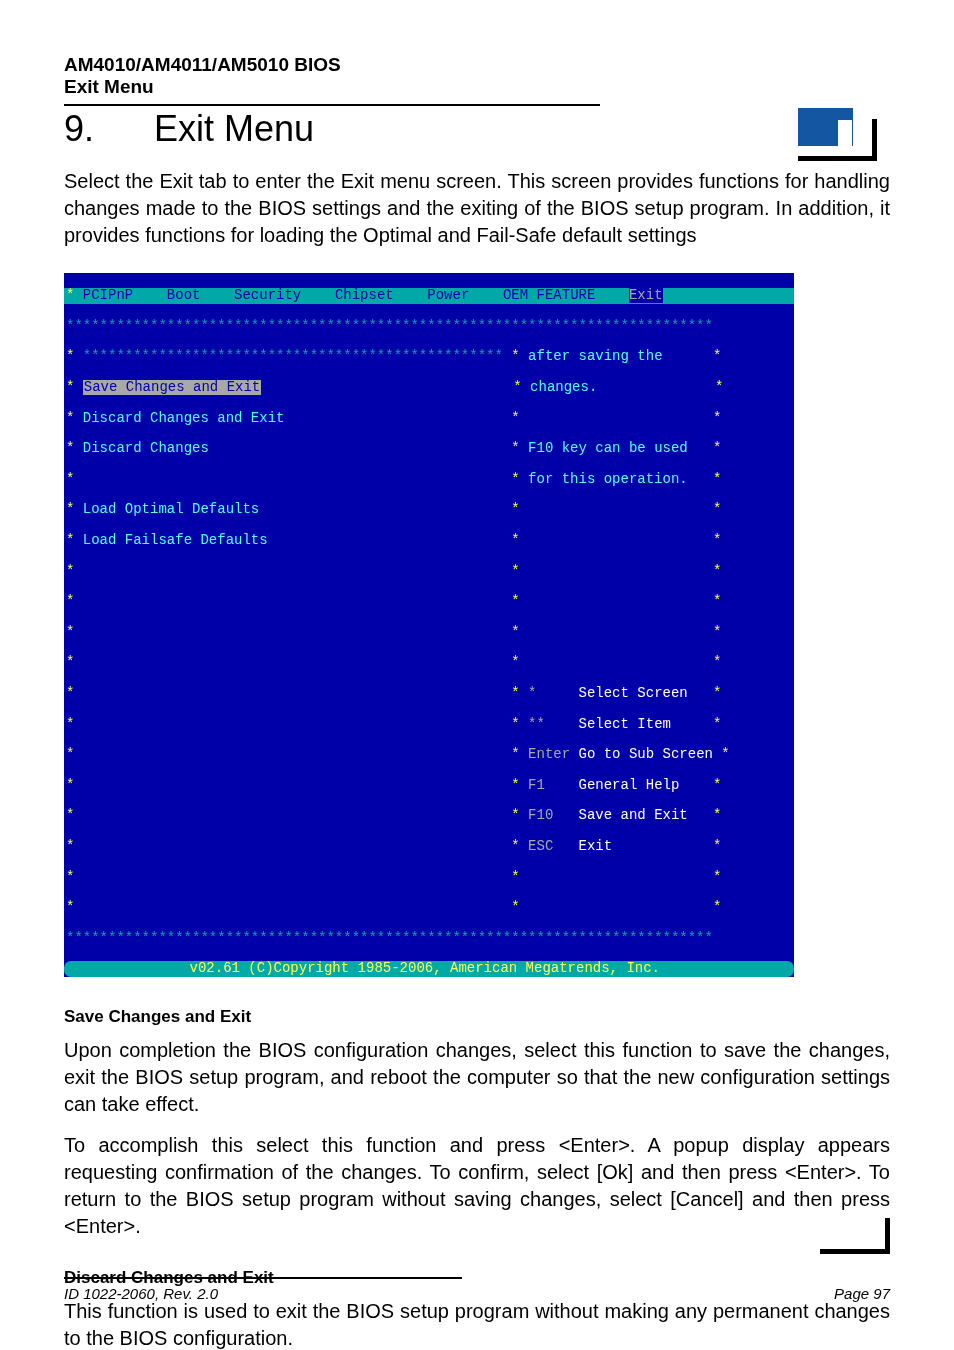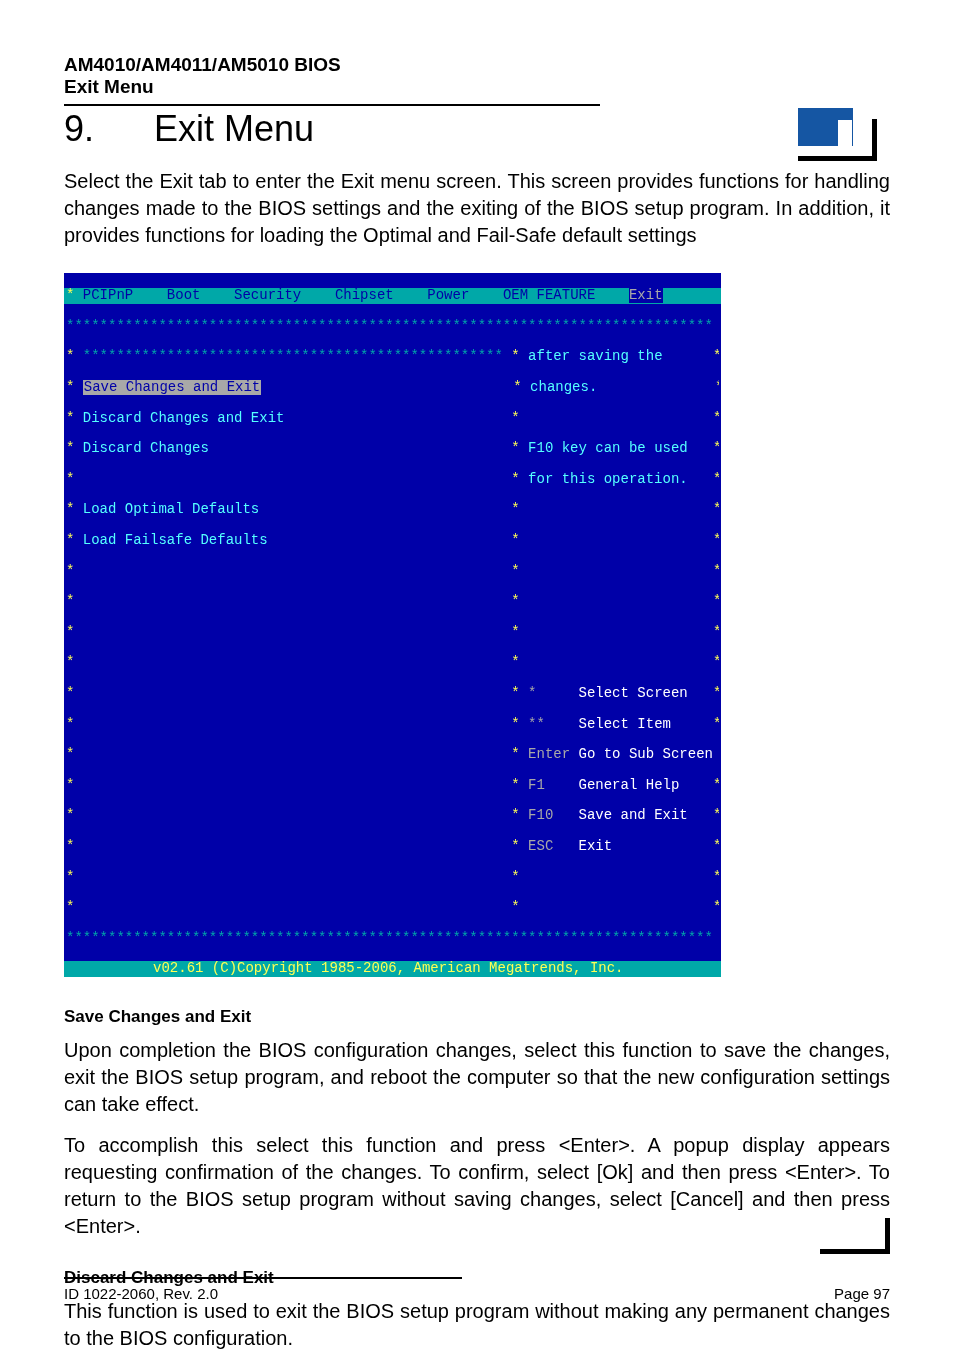--- a/index.html
+++ b/index.html
@@ -54,21 +54,21 @@
   }
   h3.sub {
     font-size: 17px;
     font-weight: bold;
     margin-top: 28px;
     margin-bottom: 10px;
   }
 
   
   .bios {
-    width: 657px;
+    width: 730px;
     margin: 24px 0 30px 0;
     font-family: "Courier New", monospace;
     font-size: 14px;
     line-height: 15.3px;
     background: #0000a8;
     color: #fff;
     white-space: pre;
   }
   .bios .menubar {
     background: #00a8a8;
@@ -83,27 +83,29 @@
   .bios .row { display: block; overflow:hidden; white-space:pre; }
   .bios .yel { color: #ffff55; }
   .bios .gray { color: #a8a8a8; }
   .bios .sel-item { background: #a8a8a8; color: #0000a8; padding:0 1px; }
   .bios .cyan { color: #55ffff; }
   .bios .darkcyan { color: #00a8a8; }
   .bios .footer {
     background: #00a8a8;
     color: #ffff55;
     text-align: center;
+    border-radius: 7px;
   }
 
   .page-footer {
     position: absolute;
     left: 64px;
     right: 64px;
     bottom: 48px;
+    font-style: italic;
   }
   .ft-line-top { border:none; border-top:2px solid #000; width:398px; margin-bottom:2px; }
   .ft-row { display:flex; justify-content:space-between; font-size:15px; margin-top:6px;}
   .corner {
     position:absolute;
     right:64px;
     bottom:96px;
     width:70px;
     height:36px;
   }

